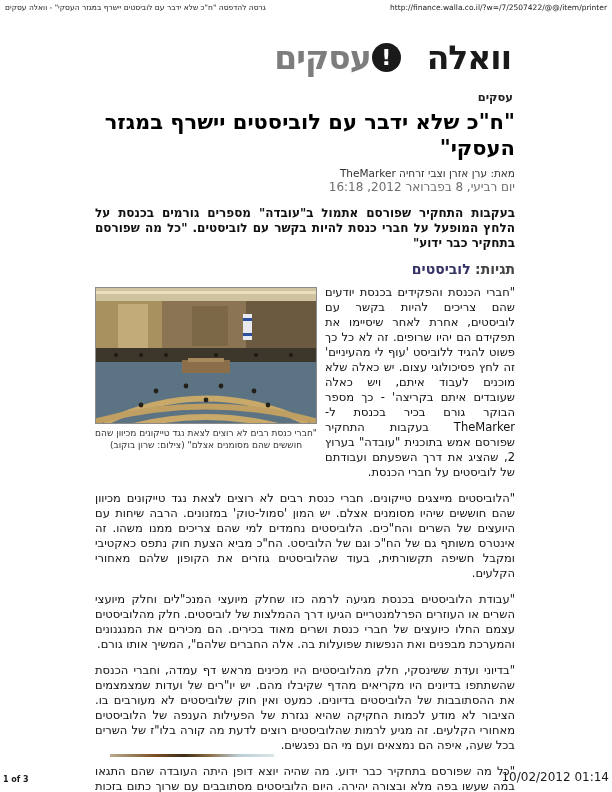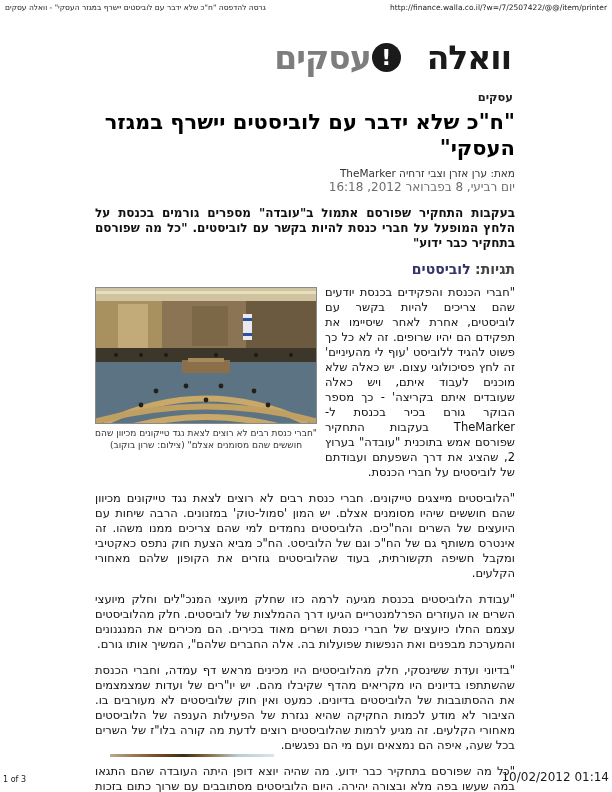--- a/index.html
+++ b/index.html
@@ -8,21 +8,21 @@
     font-family:"DejaVu Sans","Liberation Sans",sans-serif;color:#111;
     overflow:hidden;margin:0 auto;
   }
   
   .print-header{
     position:absolute;top:3px;left:5px;right:5px;
     display:flex;justify-content:space-between;align-items:flex-start;
     font-size:7.5px;color:#1a1a1a;
   }
   .print-header .ph-title{direction:rtl;}
-  .print-footer-left{position:absolute;left:3px;bottom:8px;font-size:8px;color:#1a1a1a;}
+  .print-footer-left{position:absolute;left:3px;bottom:8px;font-size:8px;color:#1a1a1a;font-weight:bold;}
   .print-footer-right{position:absolute;right:3px;bottom:8px;font-size:12px;color:#1a1a1a;}
   
   .content{position:absolute;left:95px;top:30px;width:420px;direction:rtl;}
   
   .logo{display:flex;direction:rtl;align-items:center;justify-content:flex-start;
         margin:6px 4px 0 0;height:42px;}
   .logo .brand{font-size:33px;font-weight:bold;letter-spacing:-1px;color:#1a1a1a;margin-left:25px;}
   .logo .bang{
     width:29px;height:29px;border-radius:50%;background:#1a1a1a;color:#fff;
     display:flex;align-items:center;justify-content:center;

